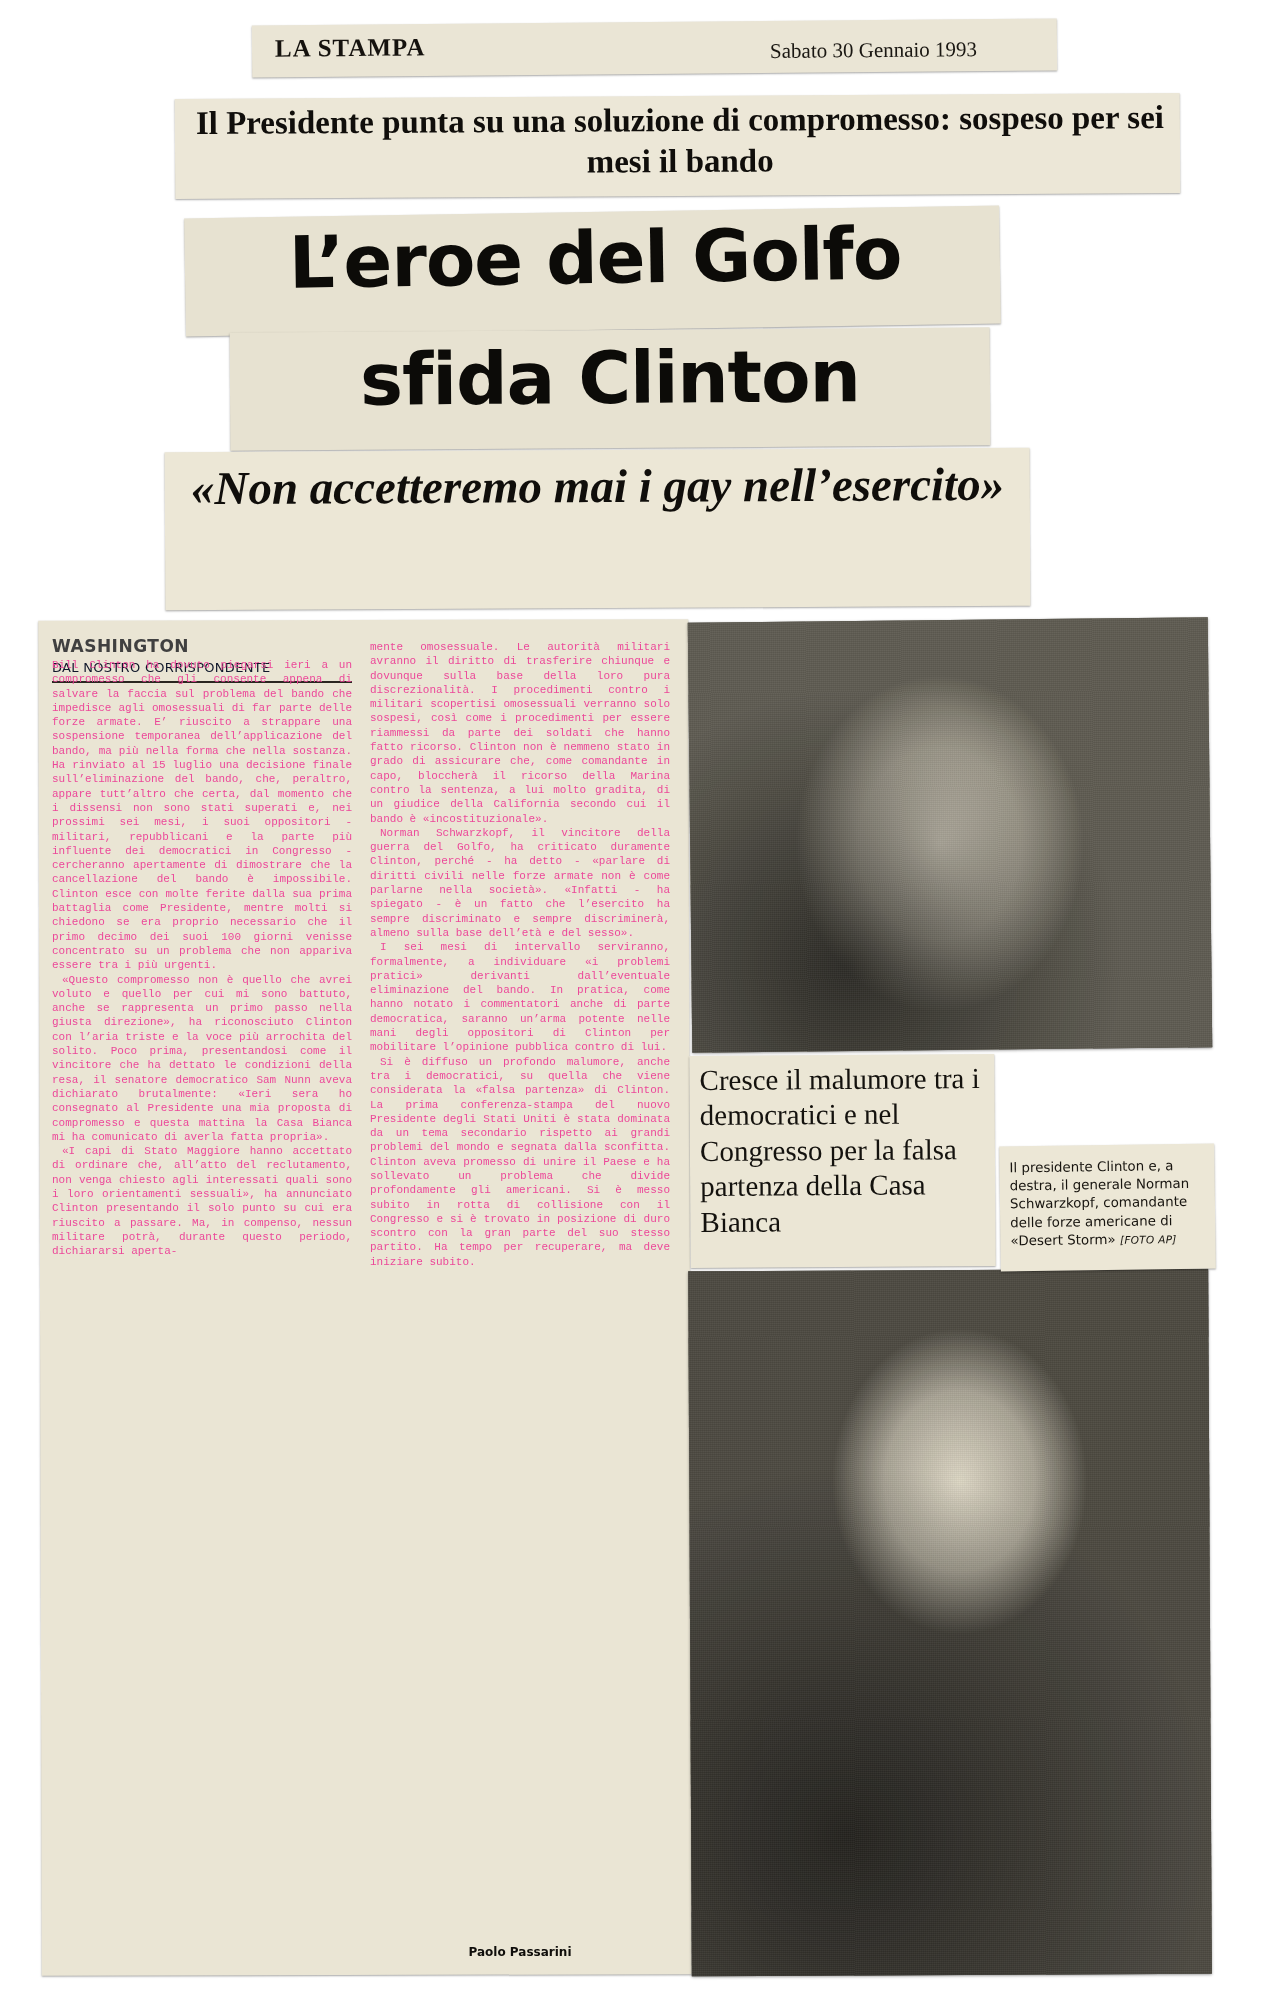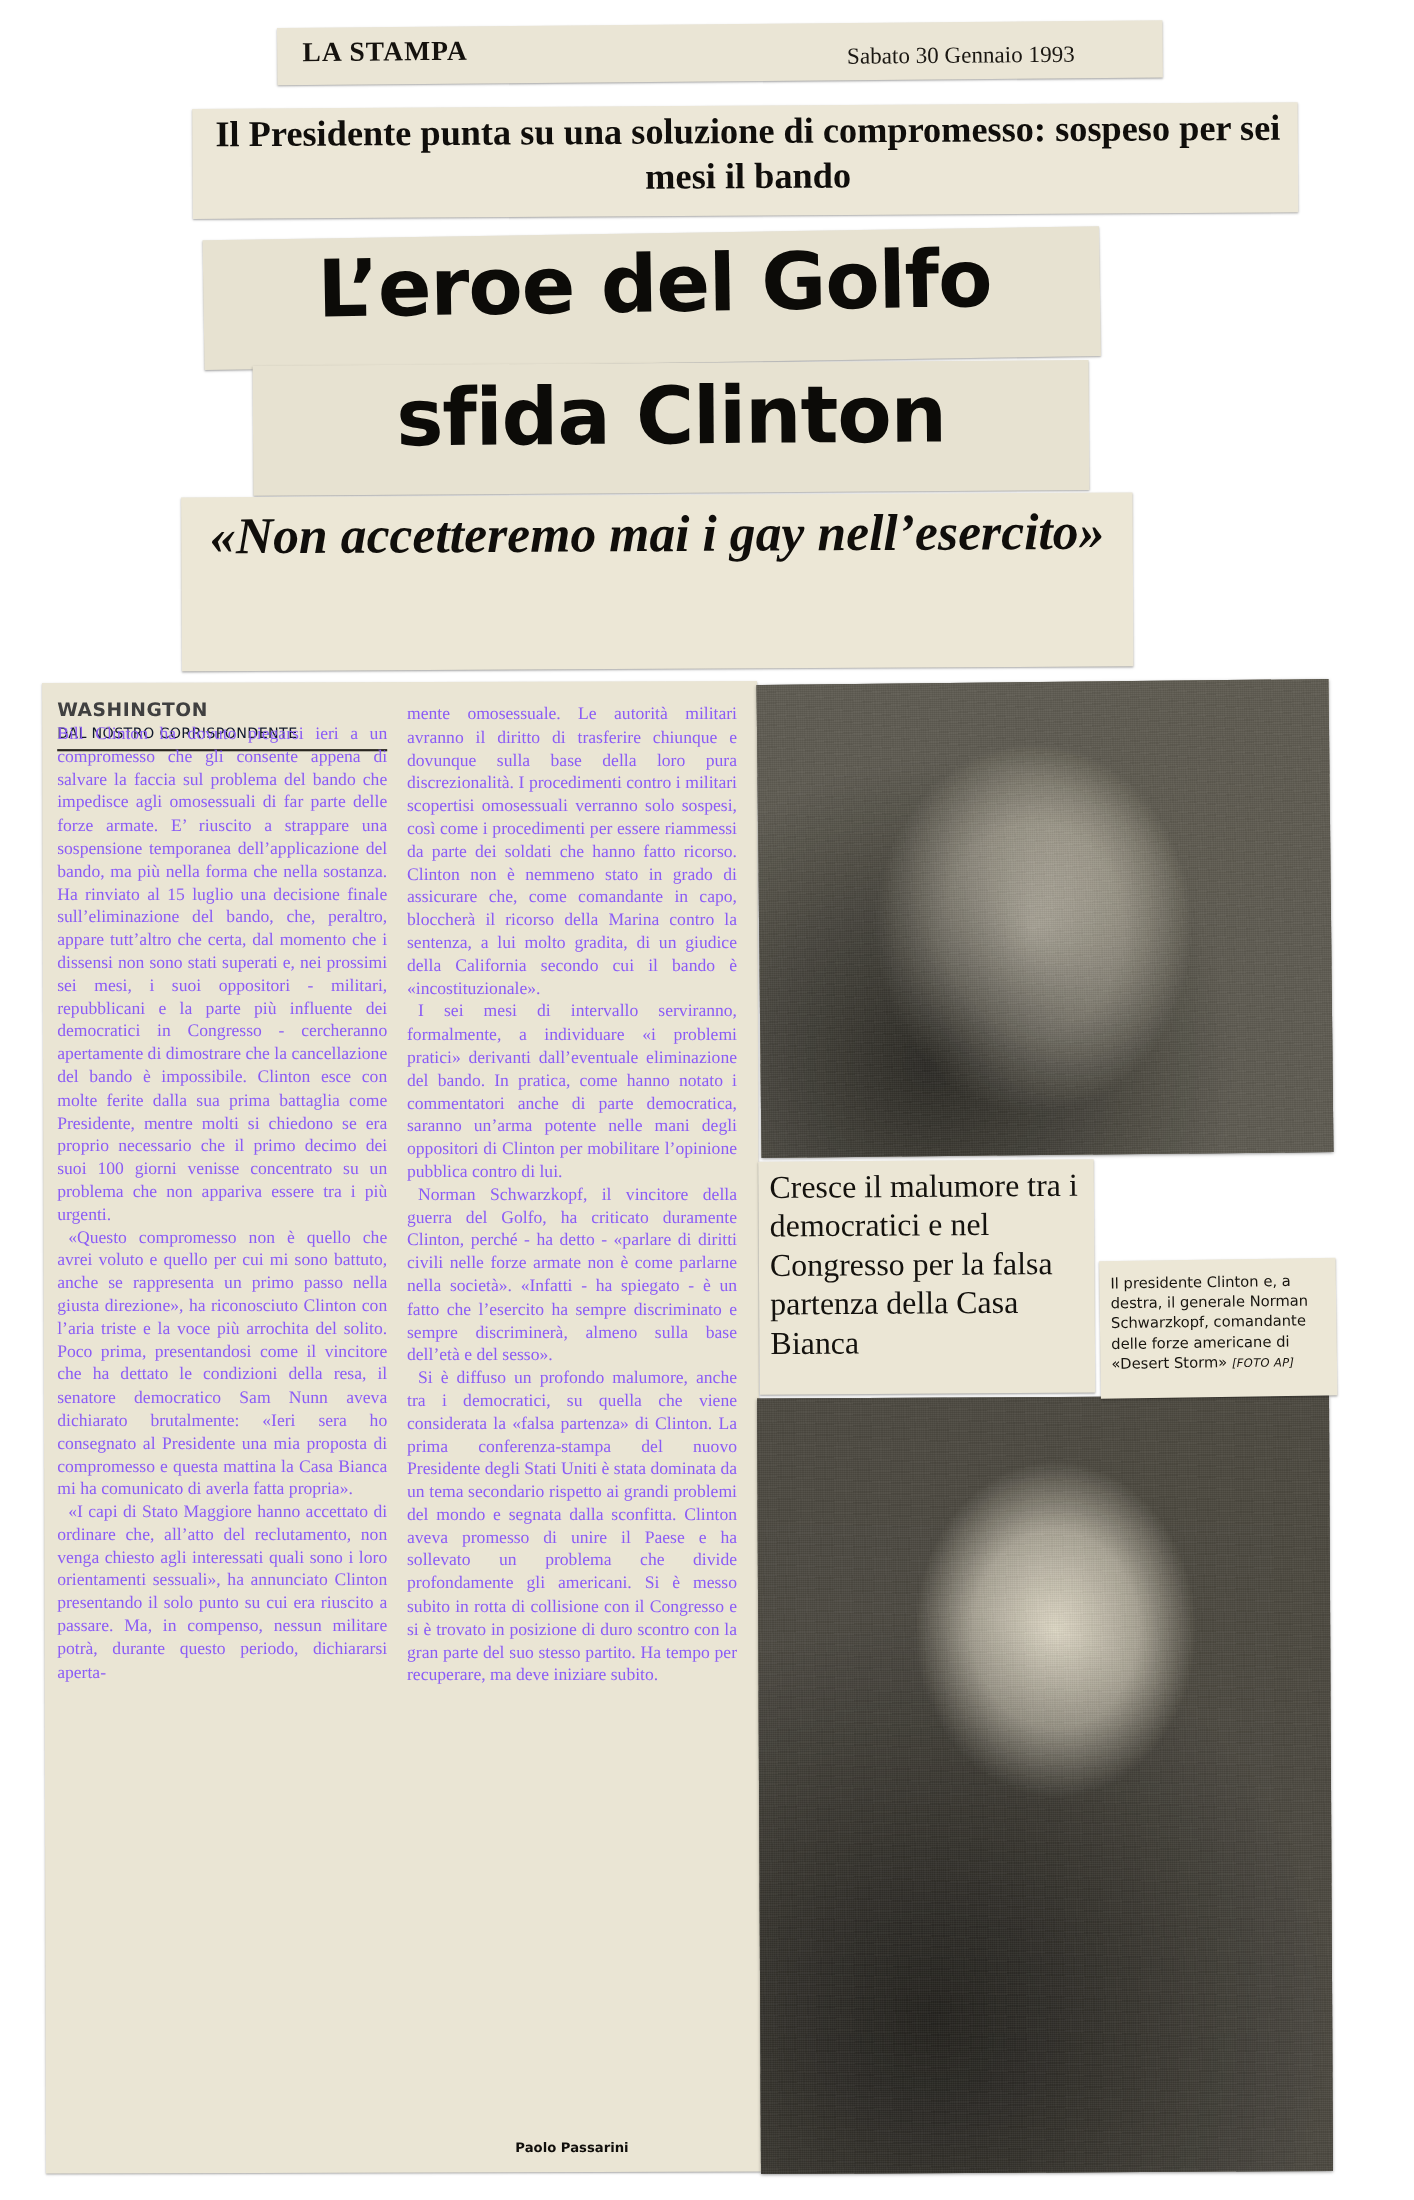--- a/index.html
+++ b/index.html
@@ -135,24 +135,24 @@
   
   .body-strip {
     left: 40px; top: 620px;
     width: 650px; height: 1355px;
     background: #eae5d4;
     transform: rotate(-0.15deg);
   }
 
   .col {
     position: absolute;
-    font-family: Liberation Serif, serif;
-    font-size: 16px;
+    font-family: Liberation Mono, monospace;
+    font-size: 11px;
     line-height: 1.30;
-    color: #8b5cf6;
+    color: #ec4899;
     text-align: justify;
     text-justify: inter-word;
     hyphens: auto;
   }
   .col p { margin: 0 0 0 0; text-indent: 10px; }
   .col p.first { text-indent: 0; }
 
   #col1 { left: 52px; top: 658px; width: 300px; }
   #col2 { left: 370px; top: 640px; width: 300px; }
 
@@ -310,22 +310,22 @@
   <div class="rule"></div>
 
   <div class="col" id="col1">
     <p class="first">Bill Clinton ha dovuto piegarsi ieri a un compromesso che gli consente appena di salvare la faccia sul problema del bando che impedisce agli omosessuali di far parte delle forze armate. E’ riuscito a strappare una sospensione temporanea dell’applicazione del bando, ma più nella forma che nella sostanza. Ha rinviato al 15 luglio una decisione finale sull’eliminazione del bando, che, peraltro, appare tutt’altro che certa, dal momento che i dissensi non sono stati superati e, nei prossimi sei mesi, i suoi oppositori - militari, repubblicani e la parte più influente dei democratici in Congresso - cercheranno apertamente di dimostrare che la cancellazione del bando è impossibile. Clinton esce con molte ferite dalla sua prima battaglia come Presidente, mentre molti si chiedono se era proprio necessario che il primo decimo dei suoi 100 giorni venisse concentrato su un problema che non appariva essere tra i più urgenti.</p>
     <p>«Questo compromesso non è quello che avrei voluto e quello per cui mi sono battuto, anche se rappresenta un primo passo nella giusta direzione», ha riconosciuto Clinton con l’aria triste e la voce più arrochita del solito. Poco prima, presentandosi come il vincitore che ha dettato le condizioni della resa, il senatore democratico Sam Nunn aveva dichiarato brutalmente: «Ieri sera ho consegnato al Presidente una mia proposta di compromesso e questa mattina la Casa Bianca mi ha comunicato di averla fatta propria».</p>
     <p>«I capi di Stato Maggiore hanno accettato di ordinare che, all’atto del reclutamento, non venga chiesto agli interessati quali sono i loro orientamenti sessuali», ha annunciato Clinton presentando il solo punto su cui era riuscito a passare. Ma, in compenso, nessun militare potrà, durante questo periodo, dichiararsi aperta-</p>
   </div>
 
   <div class="col" id="col2">
     <p class="first">mente omosessuale. Le autorità militari avranno il diritto di trasferire chiunque e dovunque sulla base della loro pura discrezionalità. I procedimenti contro i militari scopertisi omosessuali verranno solo sospesi, così come i procedimenti per essere riammessi da parte dei soldati che hanno fatto ricorso. Clinton non è nemmeno stato in grado di assicurare che, come comandante in capo, bloccherà il ricorso della Marina contro la sentenza, a lui molto gradita, di un giudice della California secondo cui il bando è «incostituzionale».</p>
+    <p>Norman Schwarzkopf, il vincitore della guerra del Golfo, ha criticato duramente Clinton, perché - ha detto - «parlare di diritti civili nelle forze armate non è come parlarne nella società». «Infatti - ha spiegato - è un fatto che l’esercito ha sempre discriminato e sempre discriminerà, almeno sulla base dell’età e del sesso».</p>
     <p>I sei mesi di intervallo serviranno, formalmente, a individuare «i problemi pratici» derivanti dall’eventuale eliminazione del bando. In pratica, come hanno notato i commentatori anche di parte democratica, saranno un’arma potente nelle mani degli oppositori di Clinton per mobilitare l’opinione pubblica contro di lui.</p>
-    <p>Norman Schwarzkopf, il vincitore della guerra del Golfo, ha criticato duramente Clinton, perché - ha detto - «parlare di diritti civili nelle forze armate non è come parlarne nella società». «Infatti - ha spiegato - è un fatto che l’esercito ha sempre discriminato e sempre discriminerà, almeno sulla base dell’età e del sesso».</p>
     <p>Si è diffuso un profondo malumore, anche tra i democratici, su quella che viene considerata la «falsa partenza» di Clinton. La prima conferenza-stampa del nuovo Presidente degli Stati Uniti è stata dominata da un tema secondario rispetto ai grandi problemi del mondo e segnata dalla sconfitta. Clinton aveva promesso di unire il Paese e ha sollevato un problema che divide profondamente gli americani. Si è messo subito in rotta di collisione con il Congresso e si è trovato in posizione di duro scontro con la gran parte del suo stesso partito. Ha tempo per recuperare, ma deve iniziare subito.</p>
   </div>
 
   <div class="byline">Paolo Passarini</div>
 
   <div class="photo photo-top">
     <div class="fig-shade"></div>
     <div class="grain"></div>
 
   </div>

